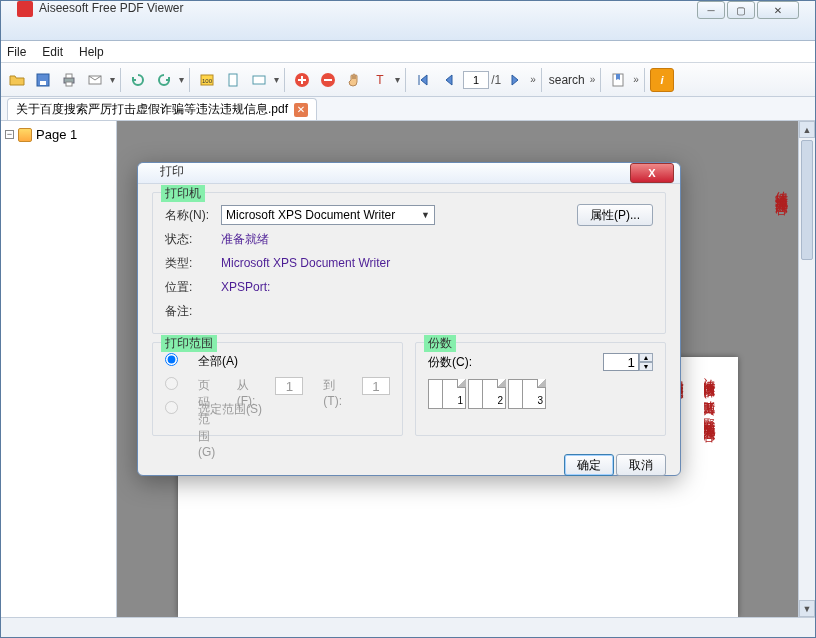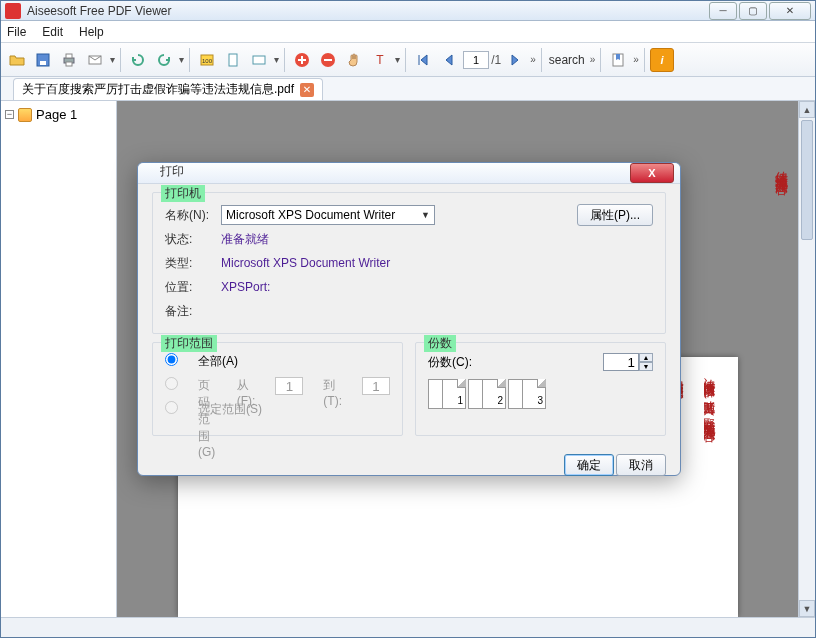--- a/index.html
+++ b/index.html
@@ -1,38 +1,38 @@
 <!DOCTYPE html>
 <html><head>
 <meta charset="utf-8">
 <style>
 * { margin: 0; padding: 0; box-sizing: border-box; font-family: "Microsoft YaHei", Tahoma, Arial, sans-serif; }
 body { width: 816px; height: 638px; background: #d8e6f3; overflow: hidden; position: relative; }
 
 
 .window-frame { width: 816px; height: 638px; border: 1px solid #5a7ba0; background: #fff; display: flex; flex-direction: column; }
-.title-bar { height: 20px; background: linear-gradient(to bottom, #f3f7fc, #dce8f6); display: flex; align-items: center; padding: 0 4px; border-bottom: 1px solid #a8b9cd; font-size: 12px; color: #333; }
+.title-bar { height: 40px; background: linear-gradient(to bottom, #f3f7fc, #dce8f6); display: flex; padding: 0 16px; border-bottom: 1px solid #a8b9cd; font-size: 12px; color: #333; }
 .title-bar .app-icon { width: 16px; height: 16px; background: #d33; border-radius: 2px; margin-right: 6px; }
 .title-bar .title-text { flex: 1; }
 .win-buttons { display: flex; gap: 2px; }
 .win-btn { width: 28px; height: 18px; border: 1px solid #9aa; border-radius: 3px; background: linear-gradient(to bottom,#f8fbff,#dde8f4); display:flex; align-items:center; justify-content:center; font-size:10px; color:#444; cursor:default;}
 .win-btn.close { width: 42px; }
 
 .menu-bar { height: 22px; display: flex; align-items: center; padding: 0 6px; gap: 16px; font-size: 12px; background:#fff; border-bottom:1px solid #d0d7e0;}
 .menu-item { color:#222; cursor:default; }
 
 .toolbar { height: 34px; background: linear-gradient(to bottom,#fdfdfe,#eef2f7); border-bottom:1px solid #c4cedb; display:flex; align-items:center; padding:0 4px; gap:2px; font-size:12px;}
 .tbtn { width:24px; height:24px; border:1px solid transparent; border-radius:3px; display:flex; align-items:center; justify-content:center; cursor:default;}
 .tbtn svg { width:16px; height:16px; }
 .tsep { width:1px; height:24px; background:#c0cad6; margin:0 3px;}
 .chevron { font-size:10px; color:#555; margin-left:1px;}
 .page-num-input { width:26px; height:18px; border:1px solid #aab5c3; font-size:11px; text-align:center; background:#fff;}
 .search-lbl { color:#333; margin:0 2px; }
 
-.tab-strip { height:24px; background:#f3f6fa; border-bottom:1px solid #c4cedb; display:flex; align-items:flex-end; padding-left:12px;}
+.tab-strip { height:24px; background:#f3f6fa; border-bottom:1px solid #c4cedb; display:flex; align-items:flex-end; padding-left:6px;}
 .tab { height:22px; background:#fff; border:1px solid #c4cedb; border-bottom:none; border-radius:4px 4px 0 0; padding:0 8px; display:flex; align-items:center; font-size:12px; gap:6px;}
 .tab .close-x { width:14px; height:14px; background:#e57b4d; color:#fff; border-radius:2px; display:flex; align-items:center; justify-content:center; font-size:10px; line-height:1;}
 
 .workspace { flex:1; display:flex; background:#fff; position:relative; overflow:hidden;}
 .side-tree { width:116px; border-right:1px solid #c4cedb; padding:6px 4px; font-size:13px;}
 .tree-row { display:flex; align-items:center; gap:4px; }
 .tree-toggle { width:9px; height:9px; border:1px solid #888; display:flex; align-items:center; justify-content:center; font-size:9px; line-height:1; color:#555;}
 .page-icon { width:14px; height:14px; background:linear-gradient(to bottom,#ffd966,#ffab40); border:1px solid #c98a2a; border-radius:2px;}
 
 .canvas { flex:1; background:#8a8a8a; position:relative; display:flex; align-items:flex-end; justify-content:center; padding-bottom:0;}

